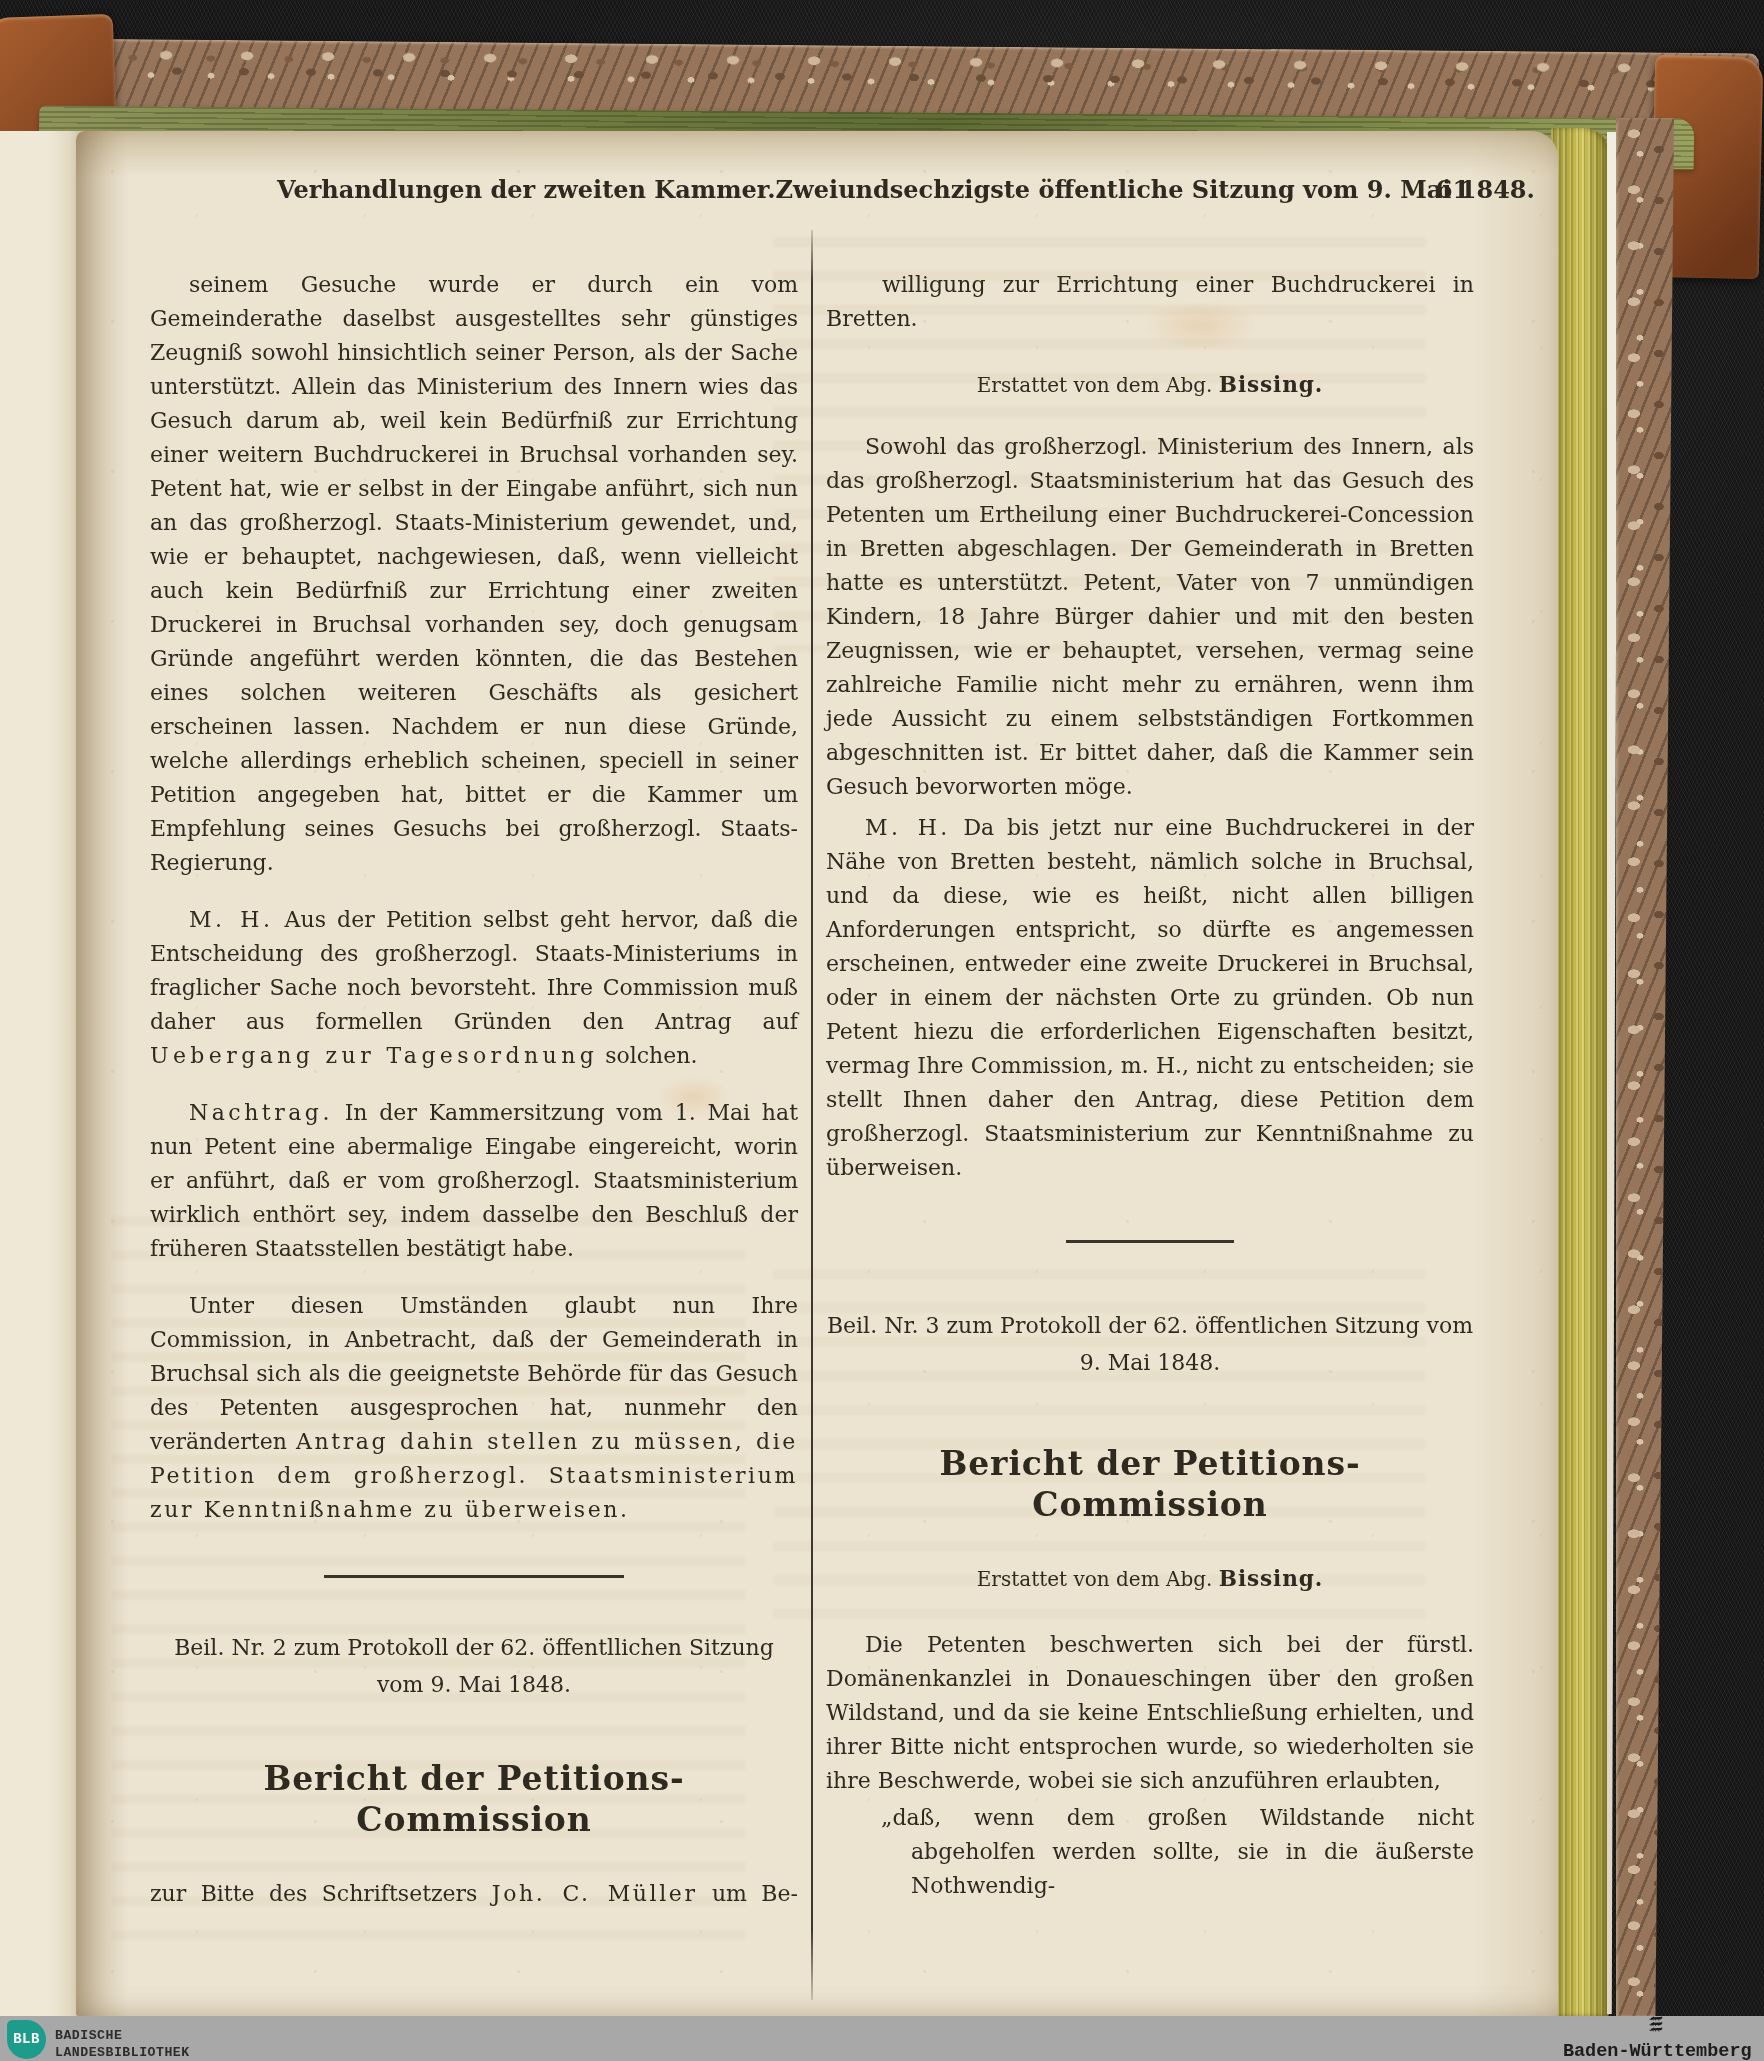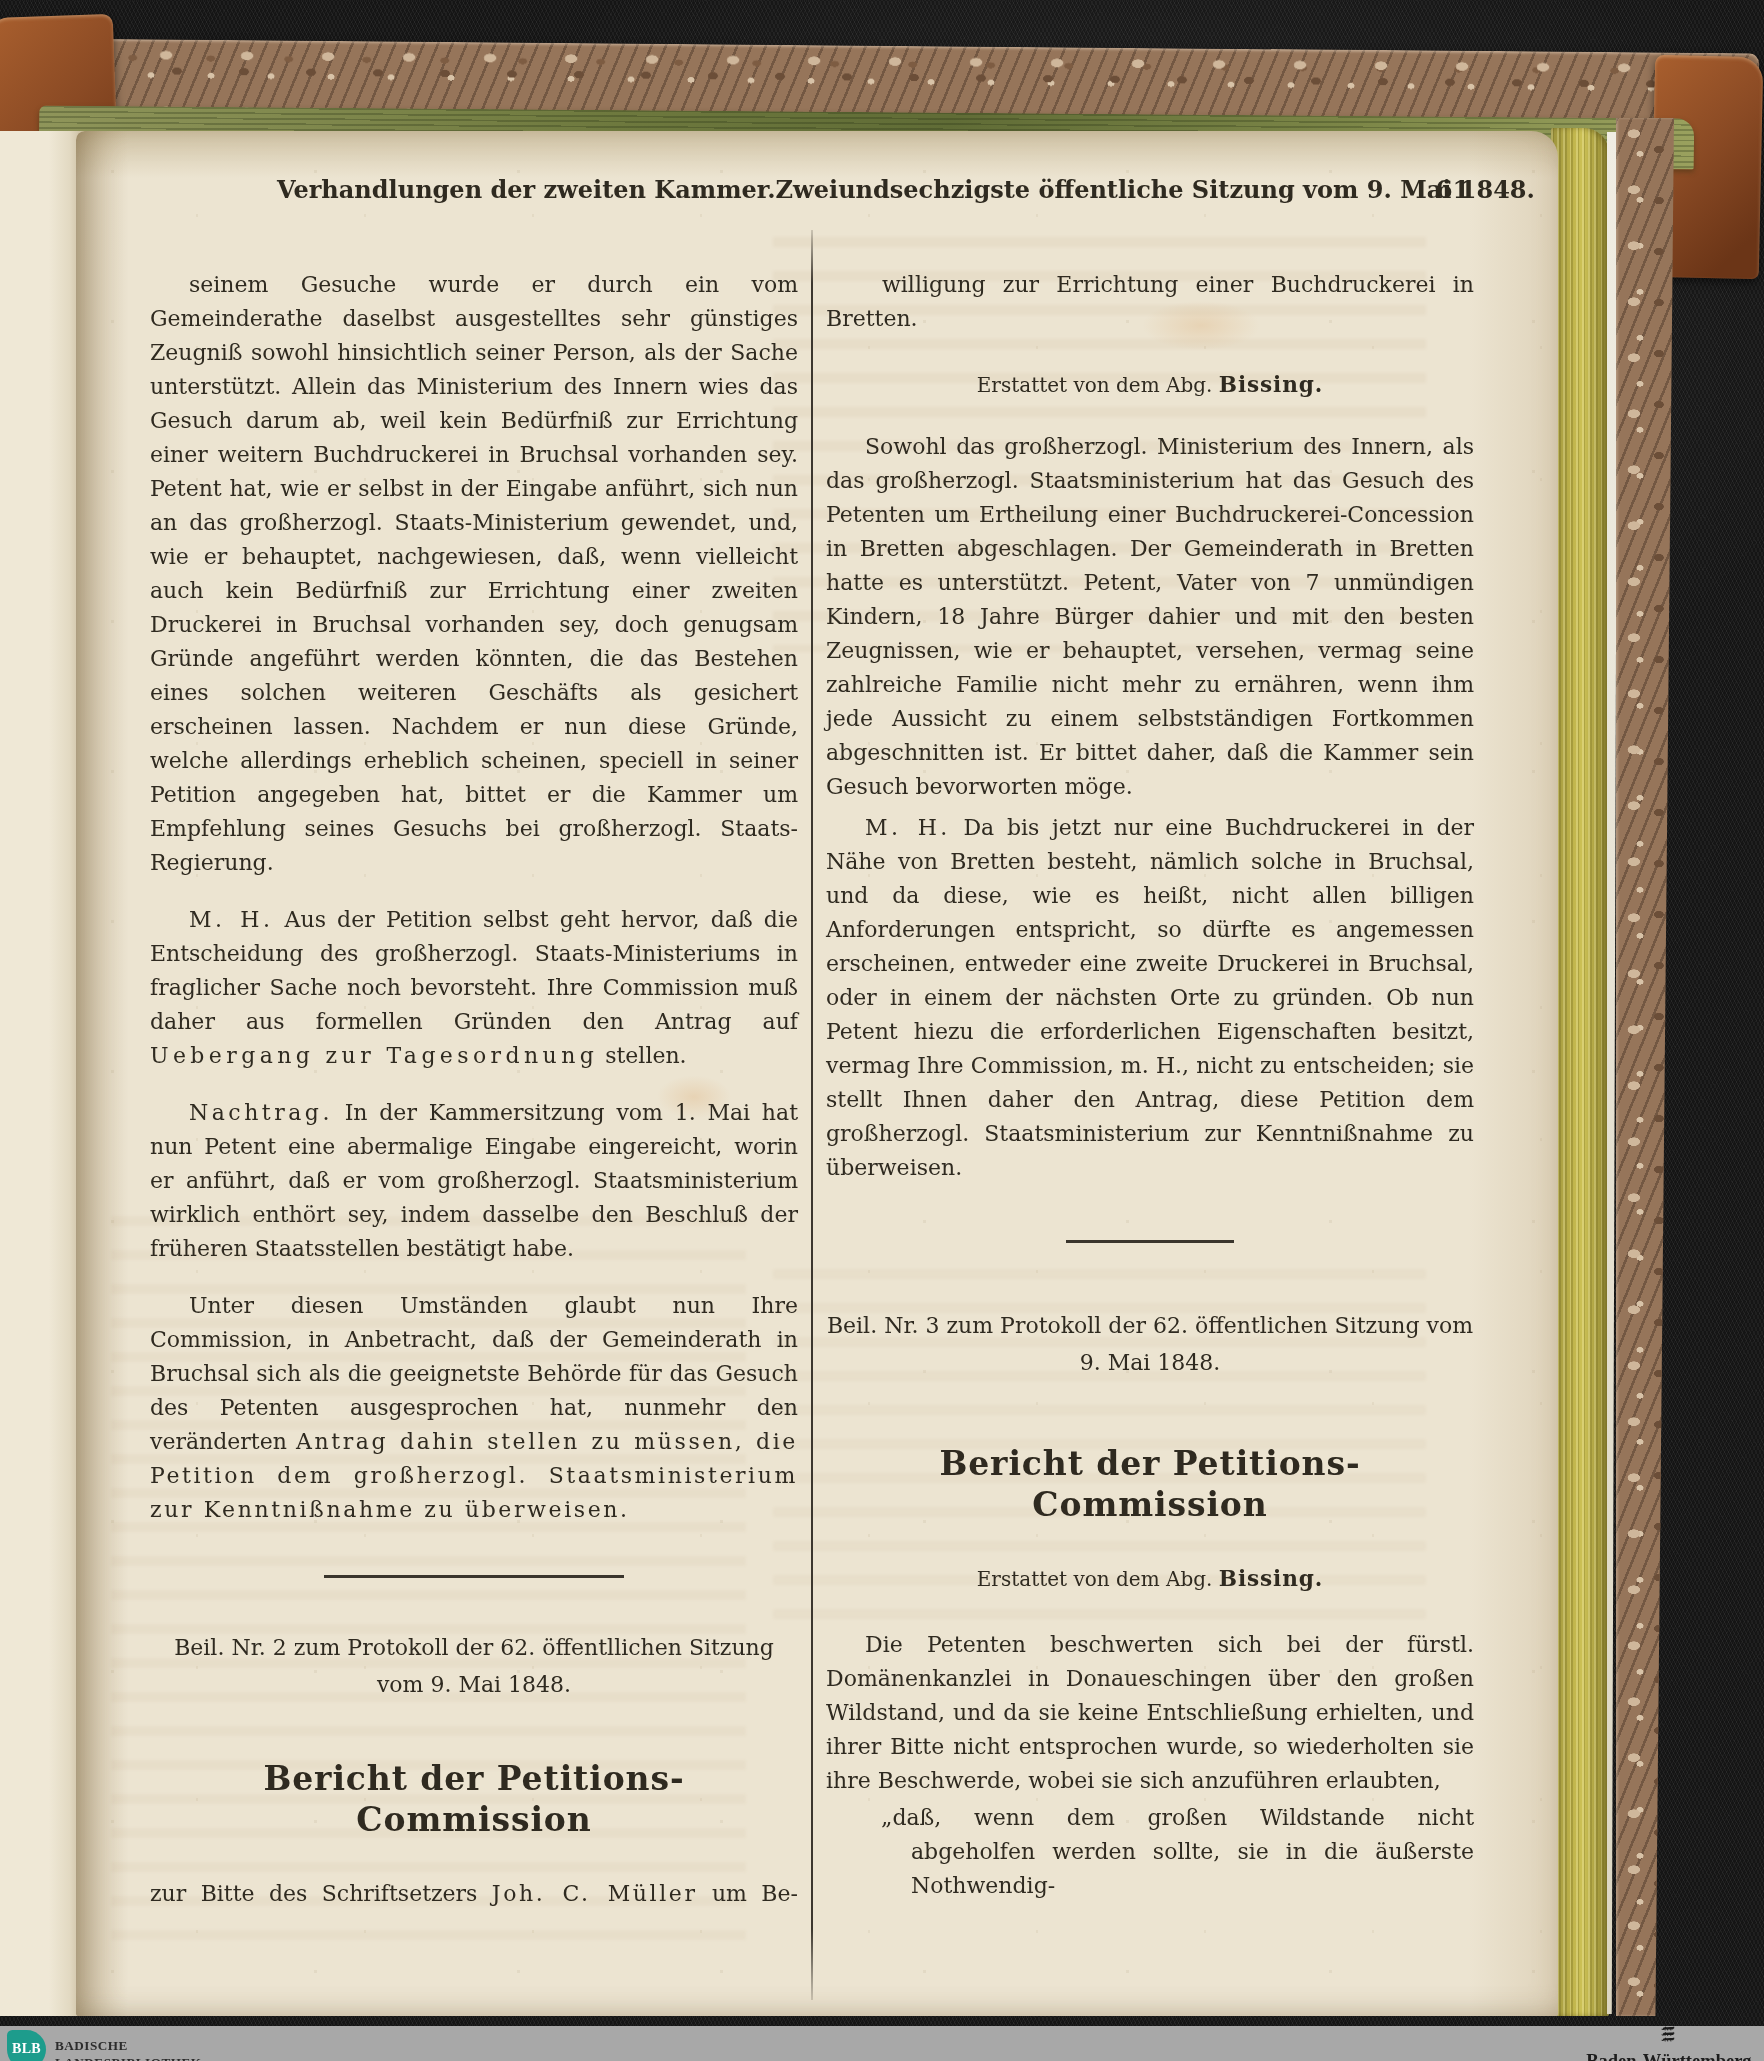--- a/index.html
+++ b/index.html
@@ -92,22 +92,22 @@
     letter-spacing:0.9px;line-height:41px;}
   .subjectline{margin-top:37px;text-align:justify;text-align-last:justify;}
   .cont{margin:0;text-indent:56px;text-align:justify;}
   .reporter{text-align:center;font-size:20px;}
   .reporter .rname{font-weight:bold;font-size:21.6px;letter-spacing:0.9px;}
   .subject{margin-top:41px;padding-left:51px;text-indent:-51px;
     text-align:justify;text-align-last:center;line-height:37px;}
   .quote{margin:3.5px 0 0;padding-left:85px;text-indent:-30px;text-align:justify;}
 
   
-  .footer{position:absolute;left:0;bottom:0;width:1764px;height:36px;background:#a8a8a8;
-    font-family:Liberation Serif, serif;}
+  .footer{position:absolute;left:0;bottom:0;width:1764px;height:46px;background:#a8a8a8;
+    font-family:Liberation Mono, monospace;}
   .blb-logo{position:absolute;left:7px;top:3.5px;width:39px;height:39px;background:#1d9c8c;
     border-radius:5.3px 50% 50% 50%;display:flex;align-items:center;justify-content:center;
     color:#fff;font-weight:bold;font-size:14px;letter-spacing:0.4px;}
   .lib-name{position:absolute;left:55px;top:11px;font-weight:bold;font-size:13.2px;
     line-height:17px;color:#2c2c2c;letter-spacing:0.5px;}
   .bw-group{position:absolute;right:12.4px;top:0;height:46px;display:flex;
     align-items:center;gap:8.8px;color:#1c1c1c;flex-direction:column;}
   .bw-label{font-weight:bold;font-size:18.5px;color:#1d1d1d;}
 </style>
 </head>
@@ -138,21 +138,21 @@
       <span>Zweiundsechzigste öffentliche Sitzung vom 9. Mai 1848.</span>
     </div>
     <div class="page-number">61</div>
 
     <div class="divider"></div>
 
     <div class="columns">
 
       <div class="col">
         <p class="p"><span>seinem Gesuche wurde er durch ein vom Gemeinderathe daselbst ausgestelltes sehr günstiges Zeugniß sowohl hinsichtlich seiner Person, als der Sache unterstützt. Allein das Ministerium des Innern wies das Gesuch darum ab, weil kein Bedürfniß zur Errichtung einer weitern Buchdruckerei in Bruchsal vorhanden sey. Petent hat, wie er selbst in der Eingabe anführt, sich nun an das großherzogl. Staats-Ministerium gewendet, und, wie er behauptet, nachgewiesen, daß, wenn vielleicht auch kein Bedürfniß zur Errichtung einer zweiten Druckerei in Bruchsal vorhanden sey, doch genugsam Gründe angeführt werden könnten, die das Bestehen eines solchen weiteren Geschäfts als gesichert erscheinen lassen. Nachdem er nun diese Gründe, welche allerdings erheblich scheinen, speciell in seiner Petition angegeben hat, bittet er die Kammer um Empfehlung seines Gesuchs bei großherzogl. Staats-Regierung.</span></p>
-        <p class="p mt"><span class="lead">M. H.</span><span> Aus der Petition selbst geht hervor, daß die Entscheidung des großherzogl. Staats-Ministeriums in fraglicher Sache noch bevorsteht. Ihre Commission muß daher aus formellen Gründen den Antrag auf </span><span class="sp">Uebergang zur Tagesordnung</span><span> stellen.</span></p>
+        <p class="p mt"><span class="lead">M. H.</span><span> Aus der Petition selbst geht hervor, daß die Entscheidung des großherzogl. Staats-Ministeriums in fraglicher Sache noch bevorsteht. Ihre Commission muß daher aus formellen Gründen den Antrag auf </span><span class="sp">Uebergang zur Tagesordnung</span><span> solchen.</span></p>
         <p class="p mt"><span class="lead">Nachtrag.</span><span> In der Kammersitzung vom 1. Mai hat nun Petent eine abermalige Eingabe eingereicht, worin er anführt, daß er vom großherzogl. Staatsministerium wirklich enthört sey, indem dasselbe den Beschluß der früheren Staatsstellen bestätigt habe.</span></p>
         <p class="p mt"><span>Unter diesen Umständen glaubt nun Ihre Commission, in Anbetracht, daß der Gemeinderath in Bruchsal sich als die geeignetste Behörde für das Gesuch des Petenten ausgesprochen hat, nunmehr den veränderten </span><span class="sp2">Antrag dahin stellen zu müssen, die Petition dem großherzogl. Staatsministerium zur Kenntnißnahme zu überweisen.</span></p>
         <div class="rule rule-left"></div>
         <div class="beilage">Beil. Nr. 2 zum Protokoll der 62. öffentllichen Sitzung vom 9. Mai 1848.</div>
         <div class="heading">Bericht der Petitions-Commission</div>
         <div class="subjectline"><span>zur Bitte des Schriftsetzers </span><span class="sp2">Joh. C. Müller</span><span> um Be-</span></div>
       </div>
 
       <div class="col">
         <p class="cont">willigung zur Errichtung einer Buchdruckerei in Bretten.</p>

